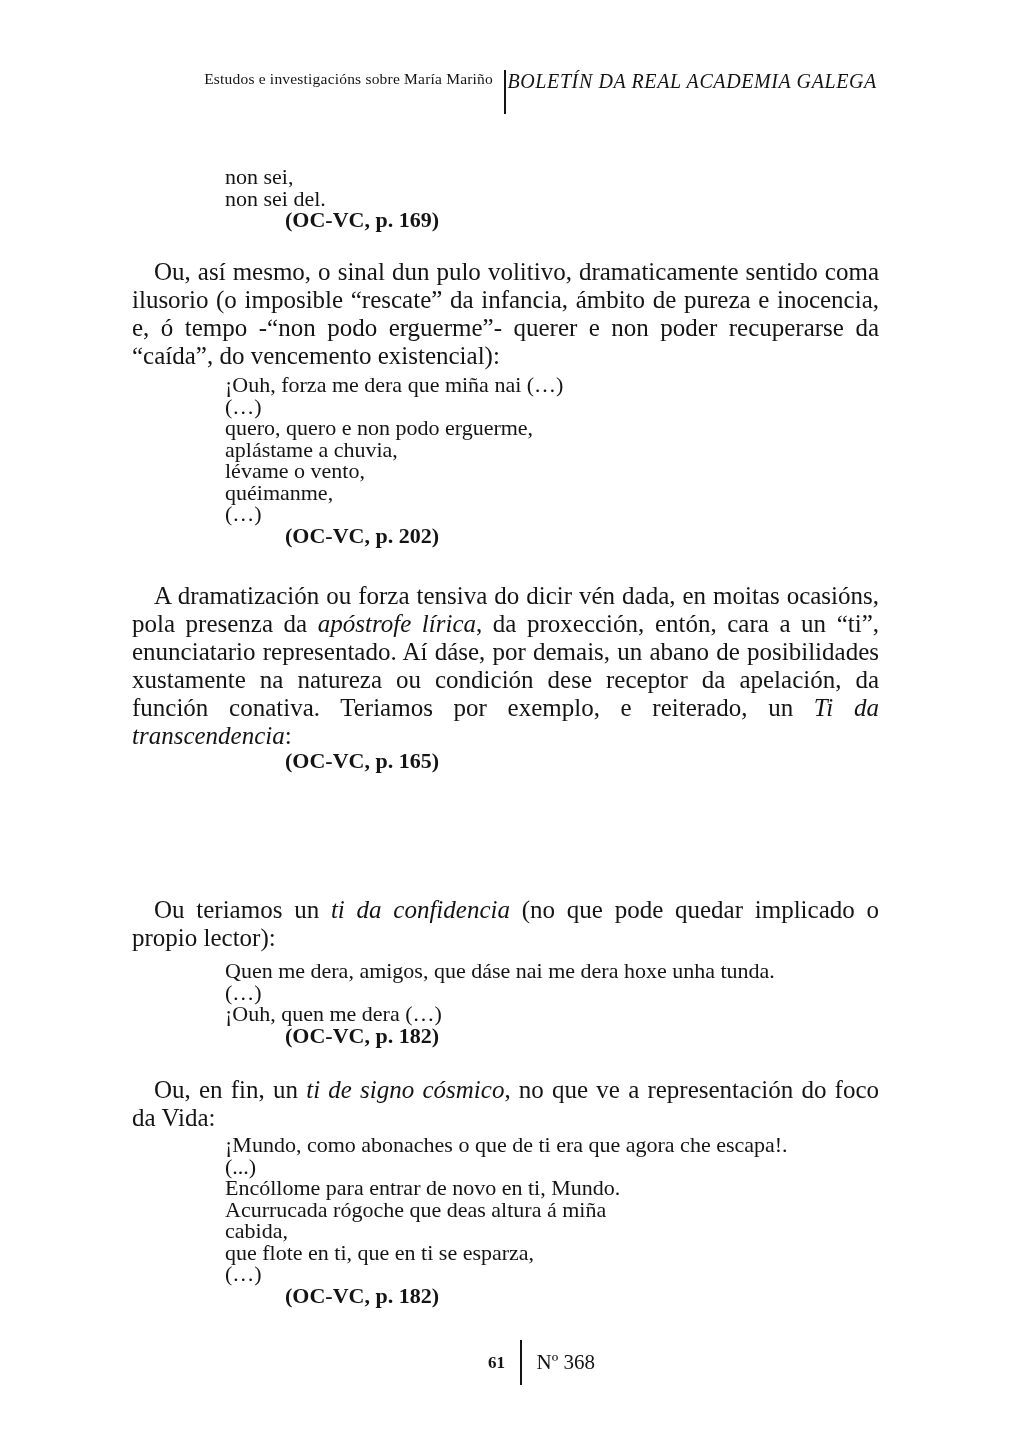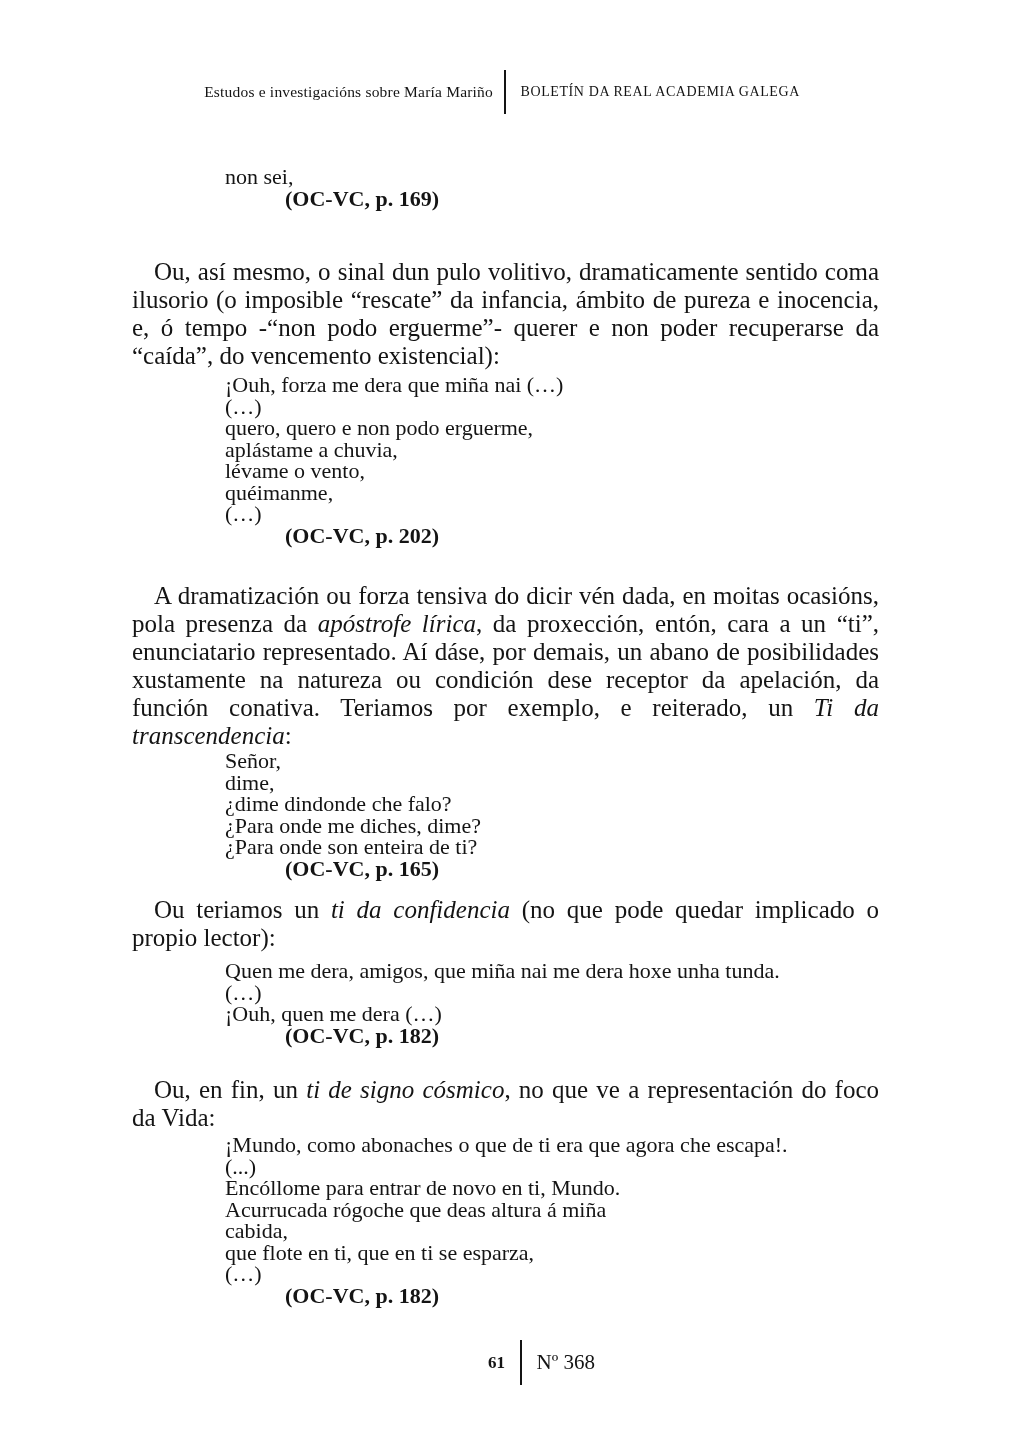--- a/index.html
+++ b/index.html
@@ -14,40 +14,40 @@
   }
 
   
   .running-head {
     position: absolute;
     top: 70px;
     left: 0;
     width: 1010px;
     height: 44px;
     display: flex;
-    align-items: center;
   }
   .rh-left {
     flex: 0 0 504px;
     box-sizing: border-box;
     text-align: right;
     padding-right: 11px;
     font-size: 15.5px;
     letter-spacing: 0.2px;
   }
   .rh-divider {
     flex: 0 0 1.5px;
     height: 44px;
     background: #141414;
   }
   .rh-right {
     box-sizing: border-box;
-    padding-left: 15px;
-    font-size: 14px;
+    padding-left: 2px;
+    font-size: 20px;
     letter-spacing: 0.6px;
+    font-style: italic;
   }
 
   
   .para {
     position: absolute;
     left: 132px;
     width: 747px;
     margin: 0;
     font-size: 25px;
     line-height: 28px;
@@ -104,20 +104,21 @@
 
   <header class="running-head">
     <div class="rh-left">Estudos e investigacións sobre María Mariño</div>
     <div class="rh-divider"></div>
     <div class="rh-right">BOLETÍN DA REAL ACADEMIA GALEGA</div>
   </header>
 
   <section class="quote" style="top:166px">
     <div>
         <div class="q-line">non sei,</div>
+        <div class="q-line">non sei del.</div>
       </div>
     <div class="q-attr">(OC-VC, p. 169)</div>
   </section>
 
   <p class="para" style="top:258px"><span>Ou, así mesmo, o sinal dun pulo volitivo, dramaticamente sentido coma ilusorio (o imposible “rescate” da infancia, ámbito de pureza e inocencia, e, ó tempo -“non podo erguerme”- querer e non poder recuperarse da “caída”, do vencemento existencial):</span></p>
 
   <section class="quote" style="top:374px">
     <div>
         <div class="q-line">¡Ouh, forza me dera que miña nai (…)</div>
         <div class="q-line">(…)</div>
@@ -126,35 +127,28 @@
         <div class="q-line">lévame o vento,</div>
         <div class="q-line">quéimanme,</div>
         <div class="q-line">(…)</div>
       </div>
     <div class="q-attr">(OC-VC, p. 202)</div>
   </section>
 
   <p class="para" style="top:582px"><span>A dramatización ou forza tensiva do dicir vén dada, en moitas ocasións, pola presenza da </span><span class="it">apóstrofe lírica</span><span>, da proxección, entón, cara a un “ti”, enunciatario representado. Aí dáse, por demais, un abano de posibilidades xustamente na natureza ou condición dese receptor da apelación, da función conativa. Teriamos por exemplo, e reiterado, un </span><span class="it">Ti da transcendencia</span><span>:</span></p>
 
   <section class="quote" style="top:750px">
-    <div>
-        <div class="q-line">Señor,</div>
-        <div class="q-line">dime,</div>
-        <div class="q-line">¿dime dindonde che falo?</div>
-        <div class="q-line">¿Para onde me diches, dime?</div>
-        <div class="q-line">¿Para onde son enteira de ti?</div>
-      </div>
     <div class="q-attr">(OC-VC, p. 165)</div>
   </section>
 
   <p class="para" style="top:896px"><span>Ou teriamos un </span><span class="it">ti da confidencia</span><span> (no que pode quedar implicado o propio lector):</span></p>
 
   <section class="quote" style="top:960px">
     <div>
-        <div class="q-line">Quen me dera, amigos, que miña nai me dera hoxe unha tunda.</div>
+        <div class="q-line">Quen me dera, amigos, que dáse nai me dera hoxe unha tunda.</div>
         <div class="q-line">(…)</div>
         <div class="q-line">¡Ouh, quen me dera (…)</div>
       </div>
     <div class="q-attr">(OC-VC, p. 182)</div>
   </section>
 
   <p class="para" style="top:1076px"><span>Ou, en fin, un </span><span class="it">ti de signo cósmico</span><span>, no que ve a representación do foco da Vida:</span></p>
 
   <section class="quote" style="top:1134px">
     <div>

